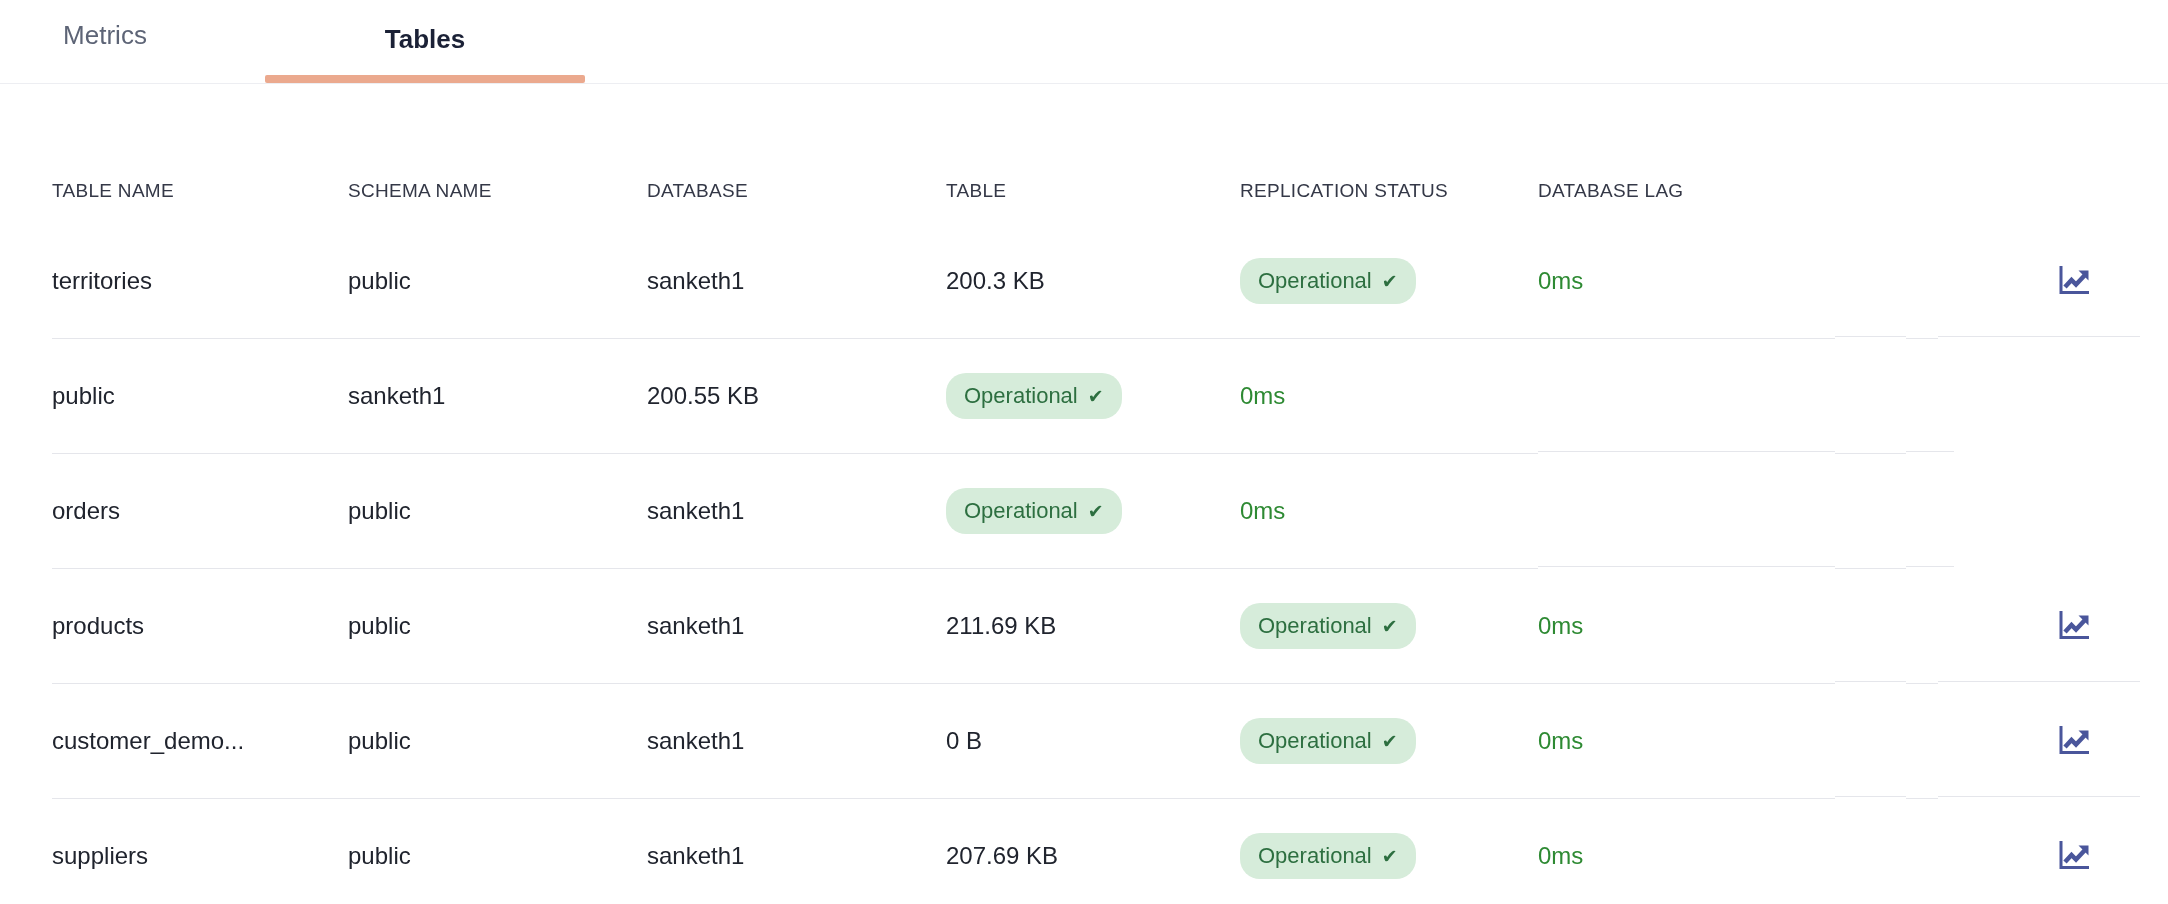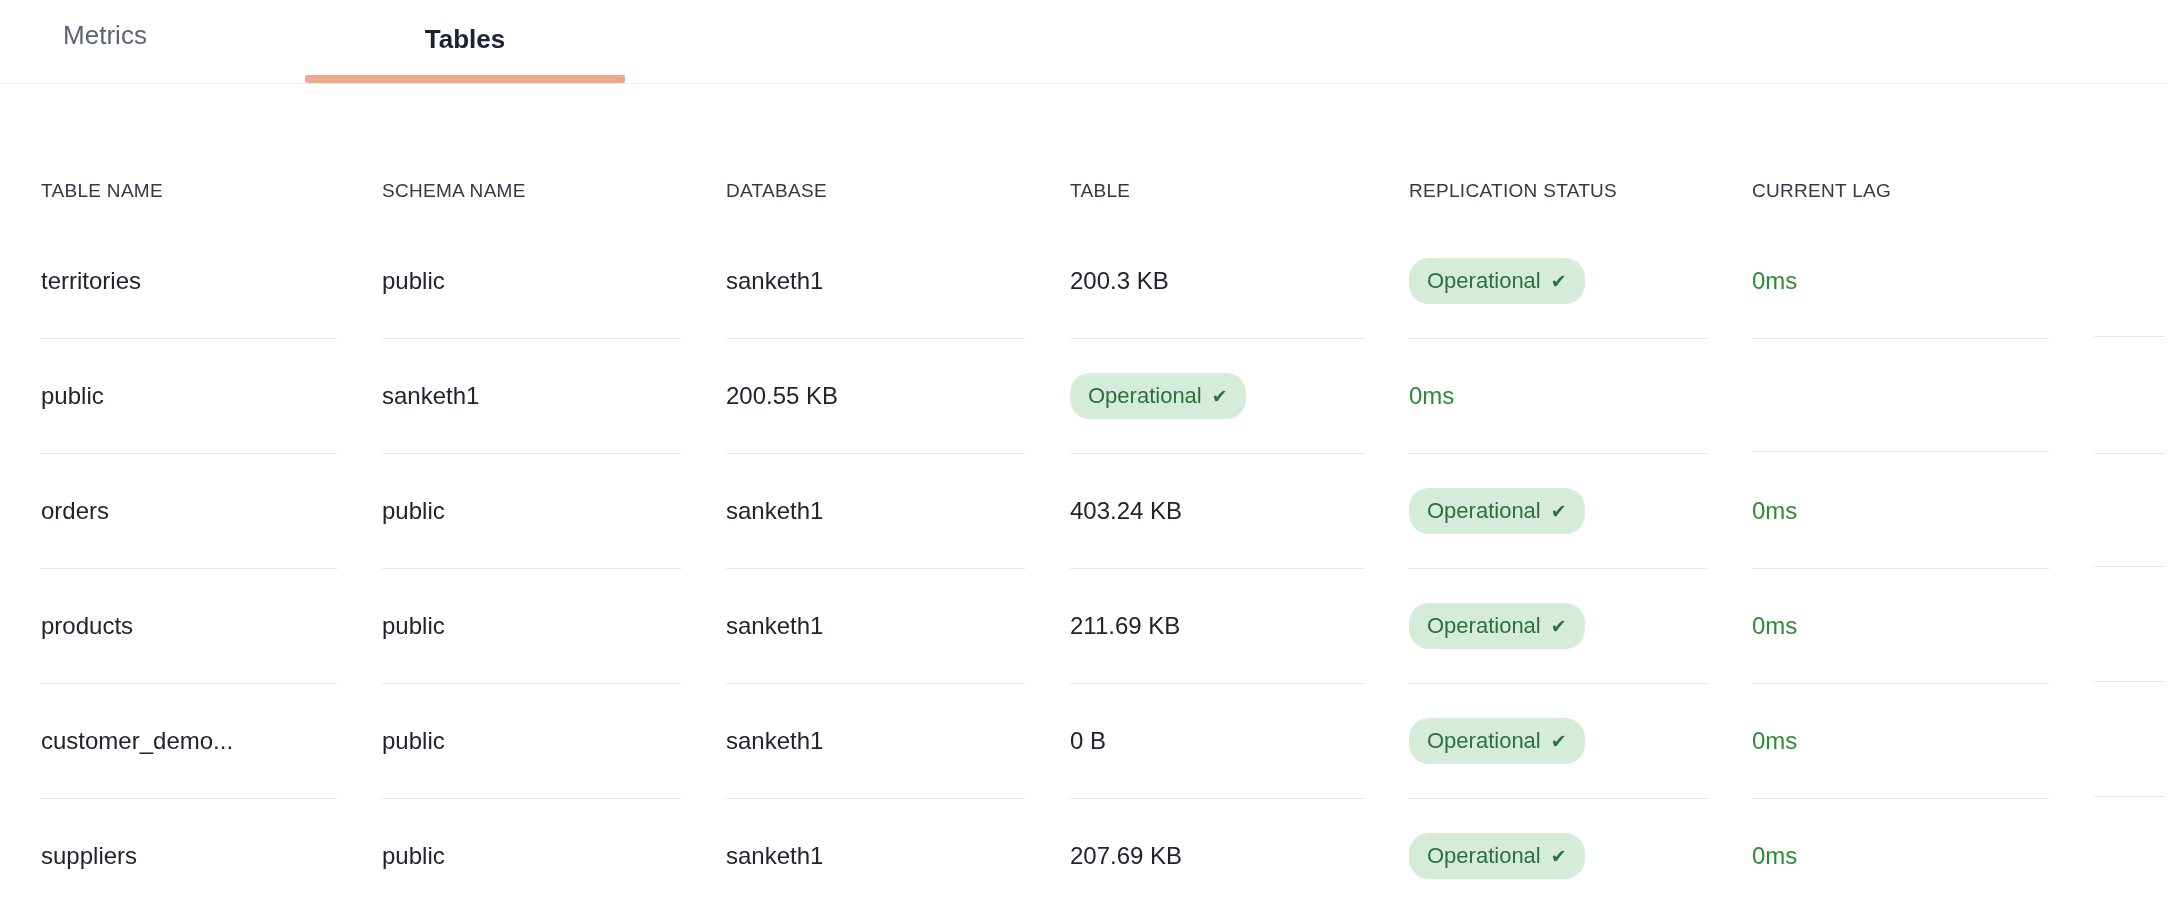--- a/index.html
+++ b/index.html
@@ -20,42 +20,41 @@
     margin:0;padding:0;
     width:2168px;height:904px;
     overflow:hidden;
     background:#ffffff;
     font-family:"Liberation Sans","DejaVu Sans",sans-serif;
   }
   
   .tabbar{
     width:100%;height:84px;
     border-bottom:1px solid var(--tabbar-border);
-    display:flex;align-items:stretch;gap:40px;
+    display:flex;align-items:stretch;
   }
   .tab{
     position:relative;
     display:flex;align-items:center;justify-content:center;
     padding-bottom:12px;
     font-size:26px;
     cursor:pointer;
   }
   .tab.metrics{width:210px;color:var(--tab-inactive);font-weight:500;}
   .tab.tables{width:320px;margin-left:55px;color:var(--tab-active);font-weight:600;margin-top:7px;}
   .tab .underline{
     position:absolute;left:0;right:0;bottom:0;height:8px;
     background:var(--accent-underline);
     border-radius:2px;
   }
   
   .grid-row{
     display:grid;
     grid-template-columns:296px 299px 299px 294px 298px 297px 71px 32px 1fr;
-    margin:0 28px 0 41px;
-    gap:45px;
+    margin:0 28px 0 52px;
   }
   .header-row{
     height:140px;
     align-items:end;
     padding-bottom:22px;
   }
   .header-row .cell{
     font-size:19px;
     font-weight:500;
     letter-spacing:.3px;
@@ -101,21 +100,21 @@
     <span class="underline"></span>
   </div>
 </div>
 
 <div class="grid-row header-row">
   <div class="cell">TABLE NAME</div>
   <div class="cell">SCHEMA NAME</div>
   <div class="cell">DATABASE</div>
   <div class="cell">TABLE</div>
   <div class="cell">REPLICATION STATUS</div>
-  <div class="cell">CURRENT LAG</div>
+  <div class="cell">DATABASE LAG</div>
   <div class="cell"></div>
     <div class="cell"></div>
     <div class="cell"></div>
 </div>
 
 <div id="rows">
   <div class="grid-row body-row">
     <div class="cell">territories</div>
     <div class="cell">public</div>
     <div class="cell">sanketh1</div>
@@ -161,21 +160,20 @@
           <polygon points="24.5,9.5 34.5,9.5 34.5,19.5" fill="var(--icon-color)"></polygon>
         </svg>
       </span>
     </div>
   </div>
 
   <div class="grid-row body-row">
     <div class="cell">orders</div>
     <div class="cell">public</div>
     <div class="cell">sanketh1</div>
-    <div class="cell">403.24 KB</div>
     <div class="cell">
       <span class="badge">
         <span>Operational</span>
         <span class="check">✔</span>
       </span>
     </div>
     <div class="cell lag-cell">0ms</div>
     <div class="cell up"></div>
     <div class="cell"></div>
     <div class="cell up icon-cell">

